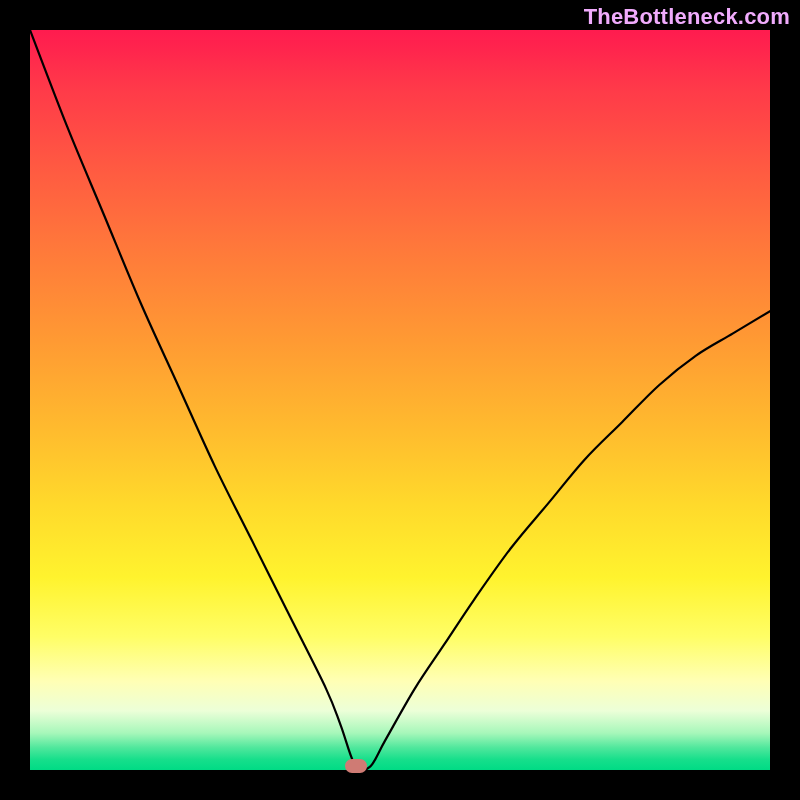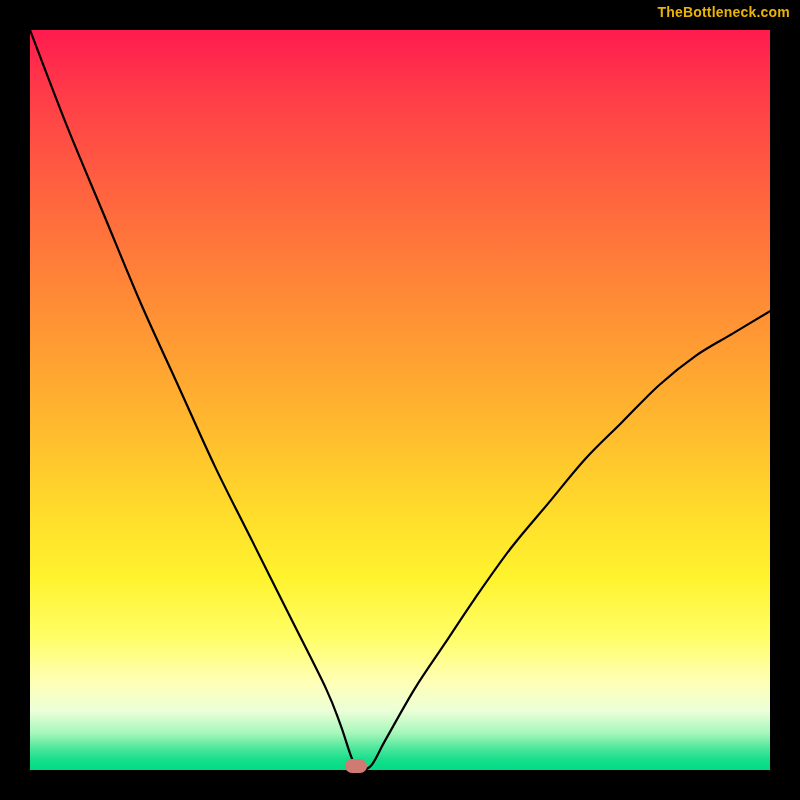--- a/index.html
+++ b/index.html
@@ -14,22 +14,22 @@
   .frame {
     position: relative;
     width: 800px;
     height: 800px;
     background: #000;
   }
   .watermark {
     position: absolute;
     top: 4px;
     right: 10px;
-    color: #eab308;
-    font-size: 14px;
+    color: #f0abfc;
+    font-size: 22px;
     font-weight: bold;
     letter-spacing: 0.2px;
     z-index: 10;
   }
   .plot {
     position: absolute;
     left: 30px;
     top: 30px;
     width: 740px;
     height: 740px;

